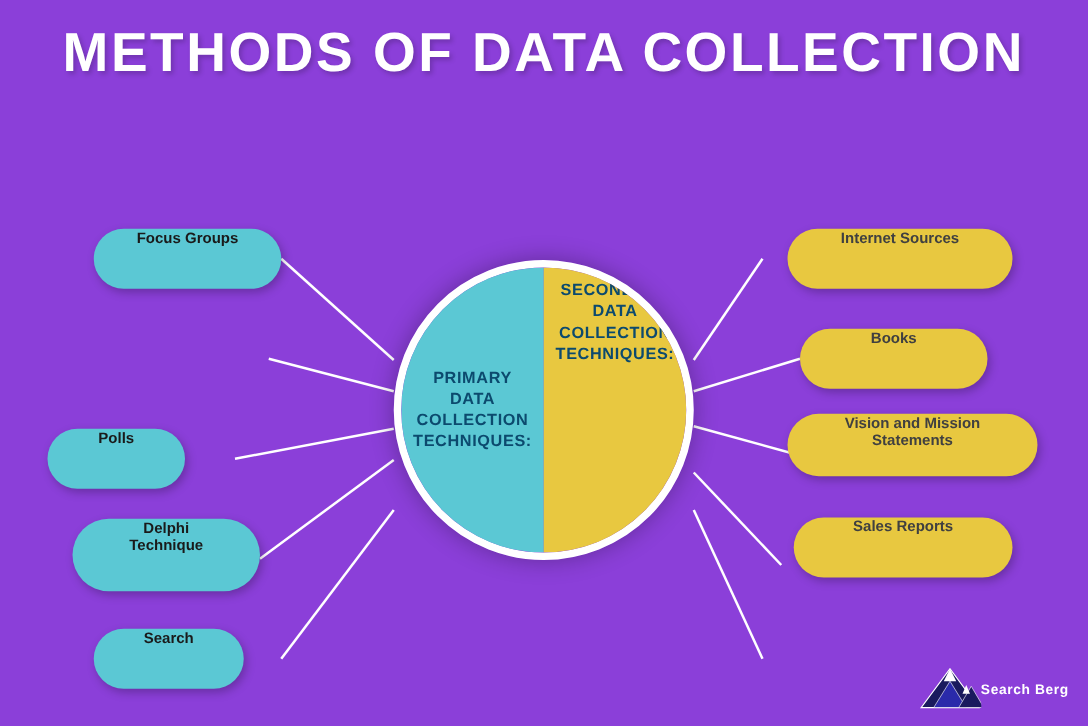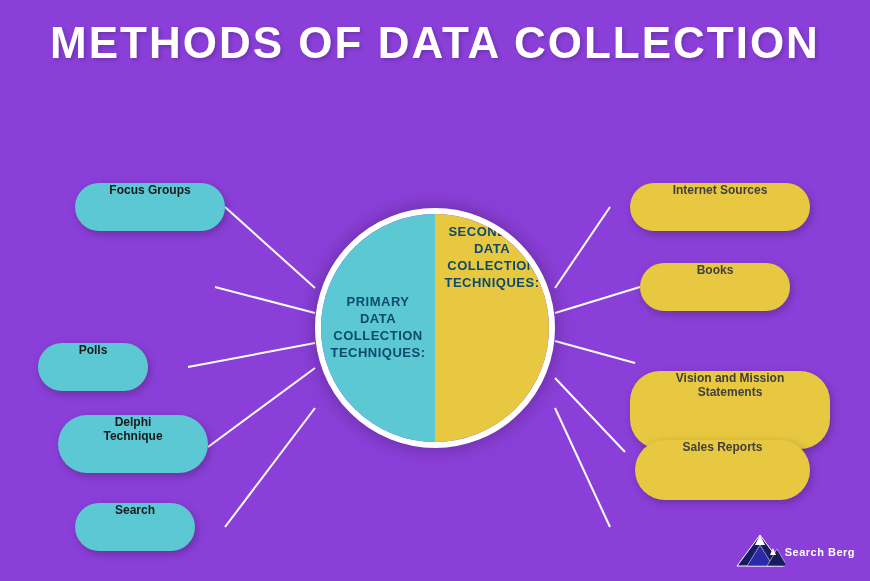--- a/index.html
+++ b/index.html
@@ -196,26 +196,26 @@
   </div>
 
   <div class="pill pill-right" style="top:105px; right:60px; width:180px; height:48px;">
     <span>Internet Sources</span>
   </div>
 
   <div class="pill pill-right" style="top:185px; right:80px; width:150px; height:48px;">
     <span>Books</span>
   </div>
 
-  <div class="pill pill-right" style="top:253px; right:40px; width:200px; height:78px;margin-top:40px;">
+  <div class="pill pill-right" style="top:253px; right:40px; width:200px; height:50px;">
     <span style="white-space:pre-line; text-align:center;">Vision and Mission
 Statements</span>
   </div>
 
-  <div class="pill pill-right" style="top:362px; right:60px; width:175px; height:60px;">
+  <div class="pill pill-right" style="top:336px; right:60px; width:175px; height:48px;">
     <span>Sales Reports</span>
   </div>
 
 
   <div class="logo">
     <svg class="logo-mountain" viewBox="0 0 50 35">
       <polygon points="25,2 48,33 2,33" fill="#1a1a5e" stroke="white" stroke-width="1"></polygon>
       <polygon points="12,33 25,12 38,33" fill="#2a2aaa" stroke="white" stroke-width="0.5"></polygon>
       <polygon points="32,33 42,16 52,33" fill="#1a1a5e" stroke="white" stroke-width="0.5"></polygon>
 

